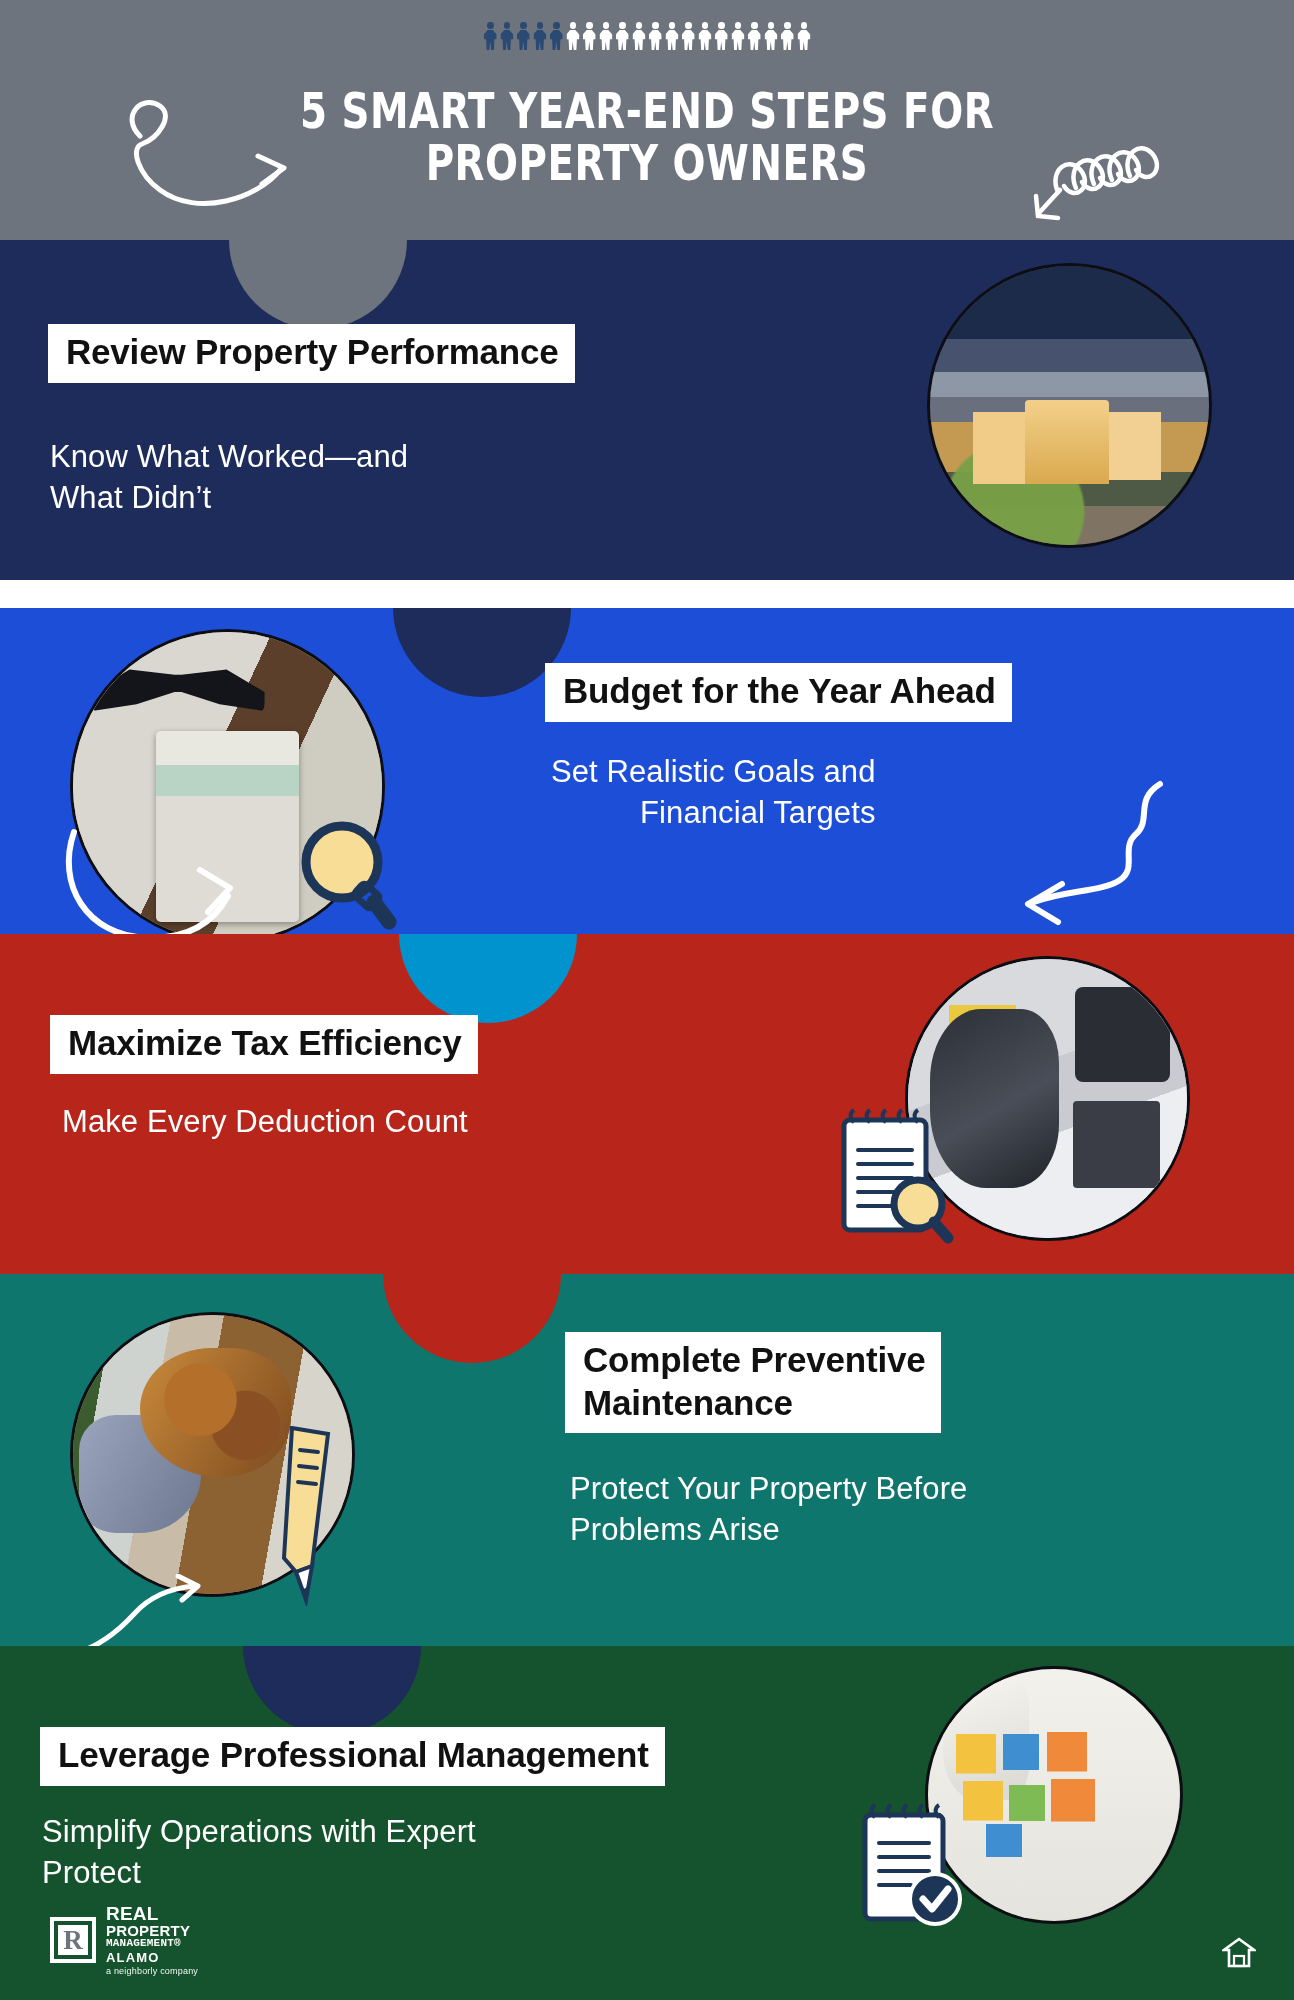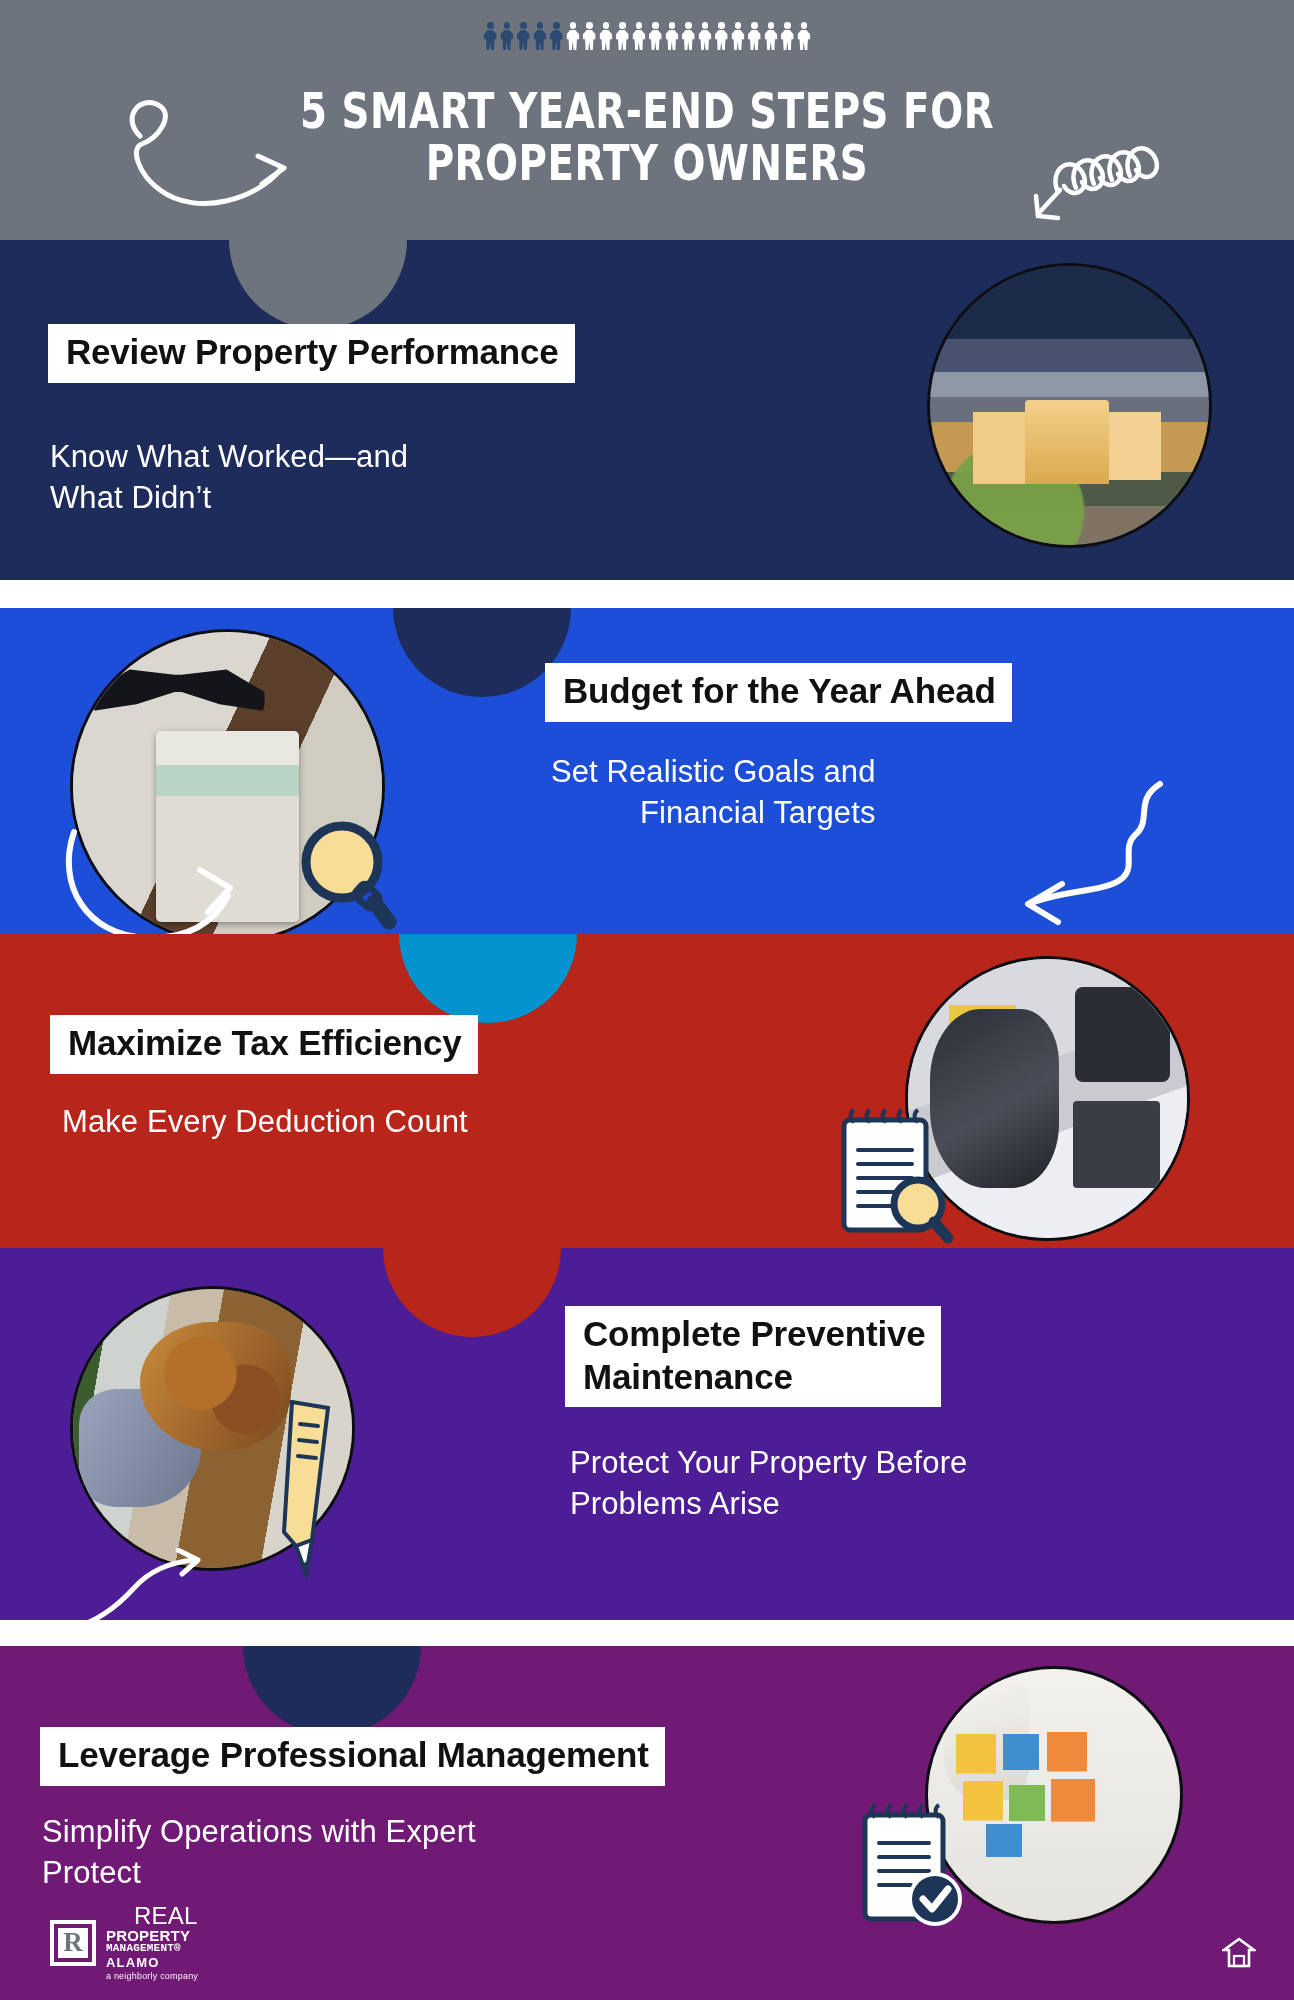--- a/index.html
+++ b/index.html
@@ -50,22 +50,22 @@
     transform:scaleX(0.88); transform-origin:center top;
   }
 
   
   .doodle { position:absolute; pointer-events:none; }
 
   
   #sec1 { top:240px; height:340px; background:#1D2C5A; }
   #sec2 { top:608px; height:354px; background:#1d4ed8; }
   #sec3 { top:934px; height:340px; background:#B8251B; }
-  #sec4 { top:1248px; height:372px; background:#4c1d95; }
-  #sec5 { top:1646px; height:354px; background:#701a75; }
+  #sec4 { top:1274px; height:372px; background:#0f766e; }
+  #sec5 { top:1646px; height:354px; background:#14532d; }
 
   .label-box {
     position:absolute; background:#fff; color:#111;
     font-weight:bold; font-size:35px; line-height:1.22;
     padding:7px 16px 9px 18px; white-space:pre-line;
     letter-spacing:-0.2px;
   }
   .sub {
     position:absolute; color:#fff; font-weight:400;
     font-size:31px; line-height:1.33; white-space:pre-line;
@@ -165,21 +165,21 @@
   .footer-logo { position:absolute; display:flex; align-items:center; gap:10px; }
   .rpm-mark {
     width:46px; height:46px; border:4px solid #fff; position:relative; flex:none;
   }
   .rpm-mark:after{
     content:"R"; position:absolute; inset:4px; background:#fff; color:#6D747E;
     font-weight:bold; font-size:27px; display:flex; align-items:center;
     justify-content:center; font-family:"Liberation Serif",serif;
   }
   .rpm-text { color:#fff; line-height:1; }
-  .rpm-text .l1 { font-size:24px; font-weight:normal; letter-spacing:.2px;margin-left:28px; }
+  .rpm-text .l1 { font-size:19px; font-weight:bold; letter-spacing:.2px; }
   .rpm-text .l2 { font-size:15px; font-weight:bold; letter-spacing:.2px; }
   .rpm-text .l3 { font-size:11px; font-weight:bold; letter-spacing:.2px;font-family:Liberation Mono, monospace; }
   .rpm-text .l4 { font-size:13px; font-weight:bold; letter-spacing:1.2px; margin-top:2px; }
   .rpm-text .l5 { font-size:9px; margin-top:3px; letter-spacing:.2px; opacity:.95;}
   .eho { position:absolute; }
 </style>
 </head>
 <body>
 
 <div class="poster">

